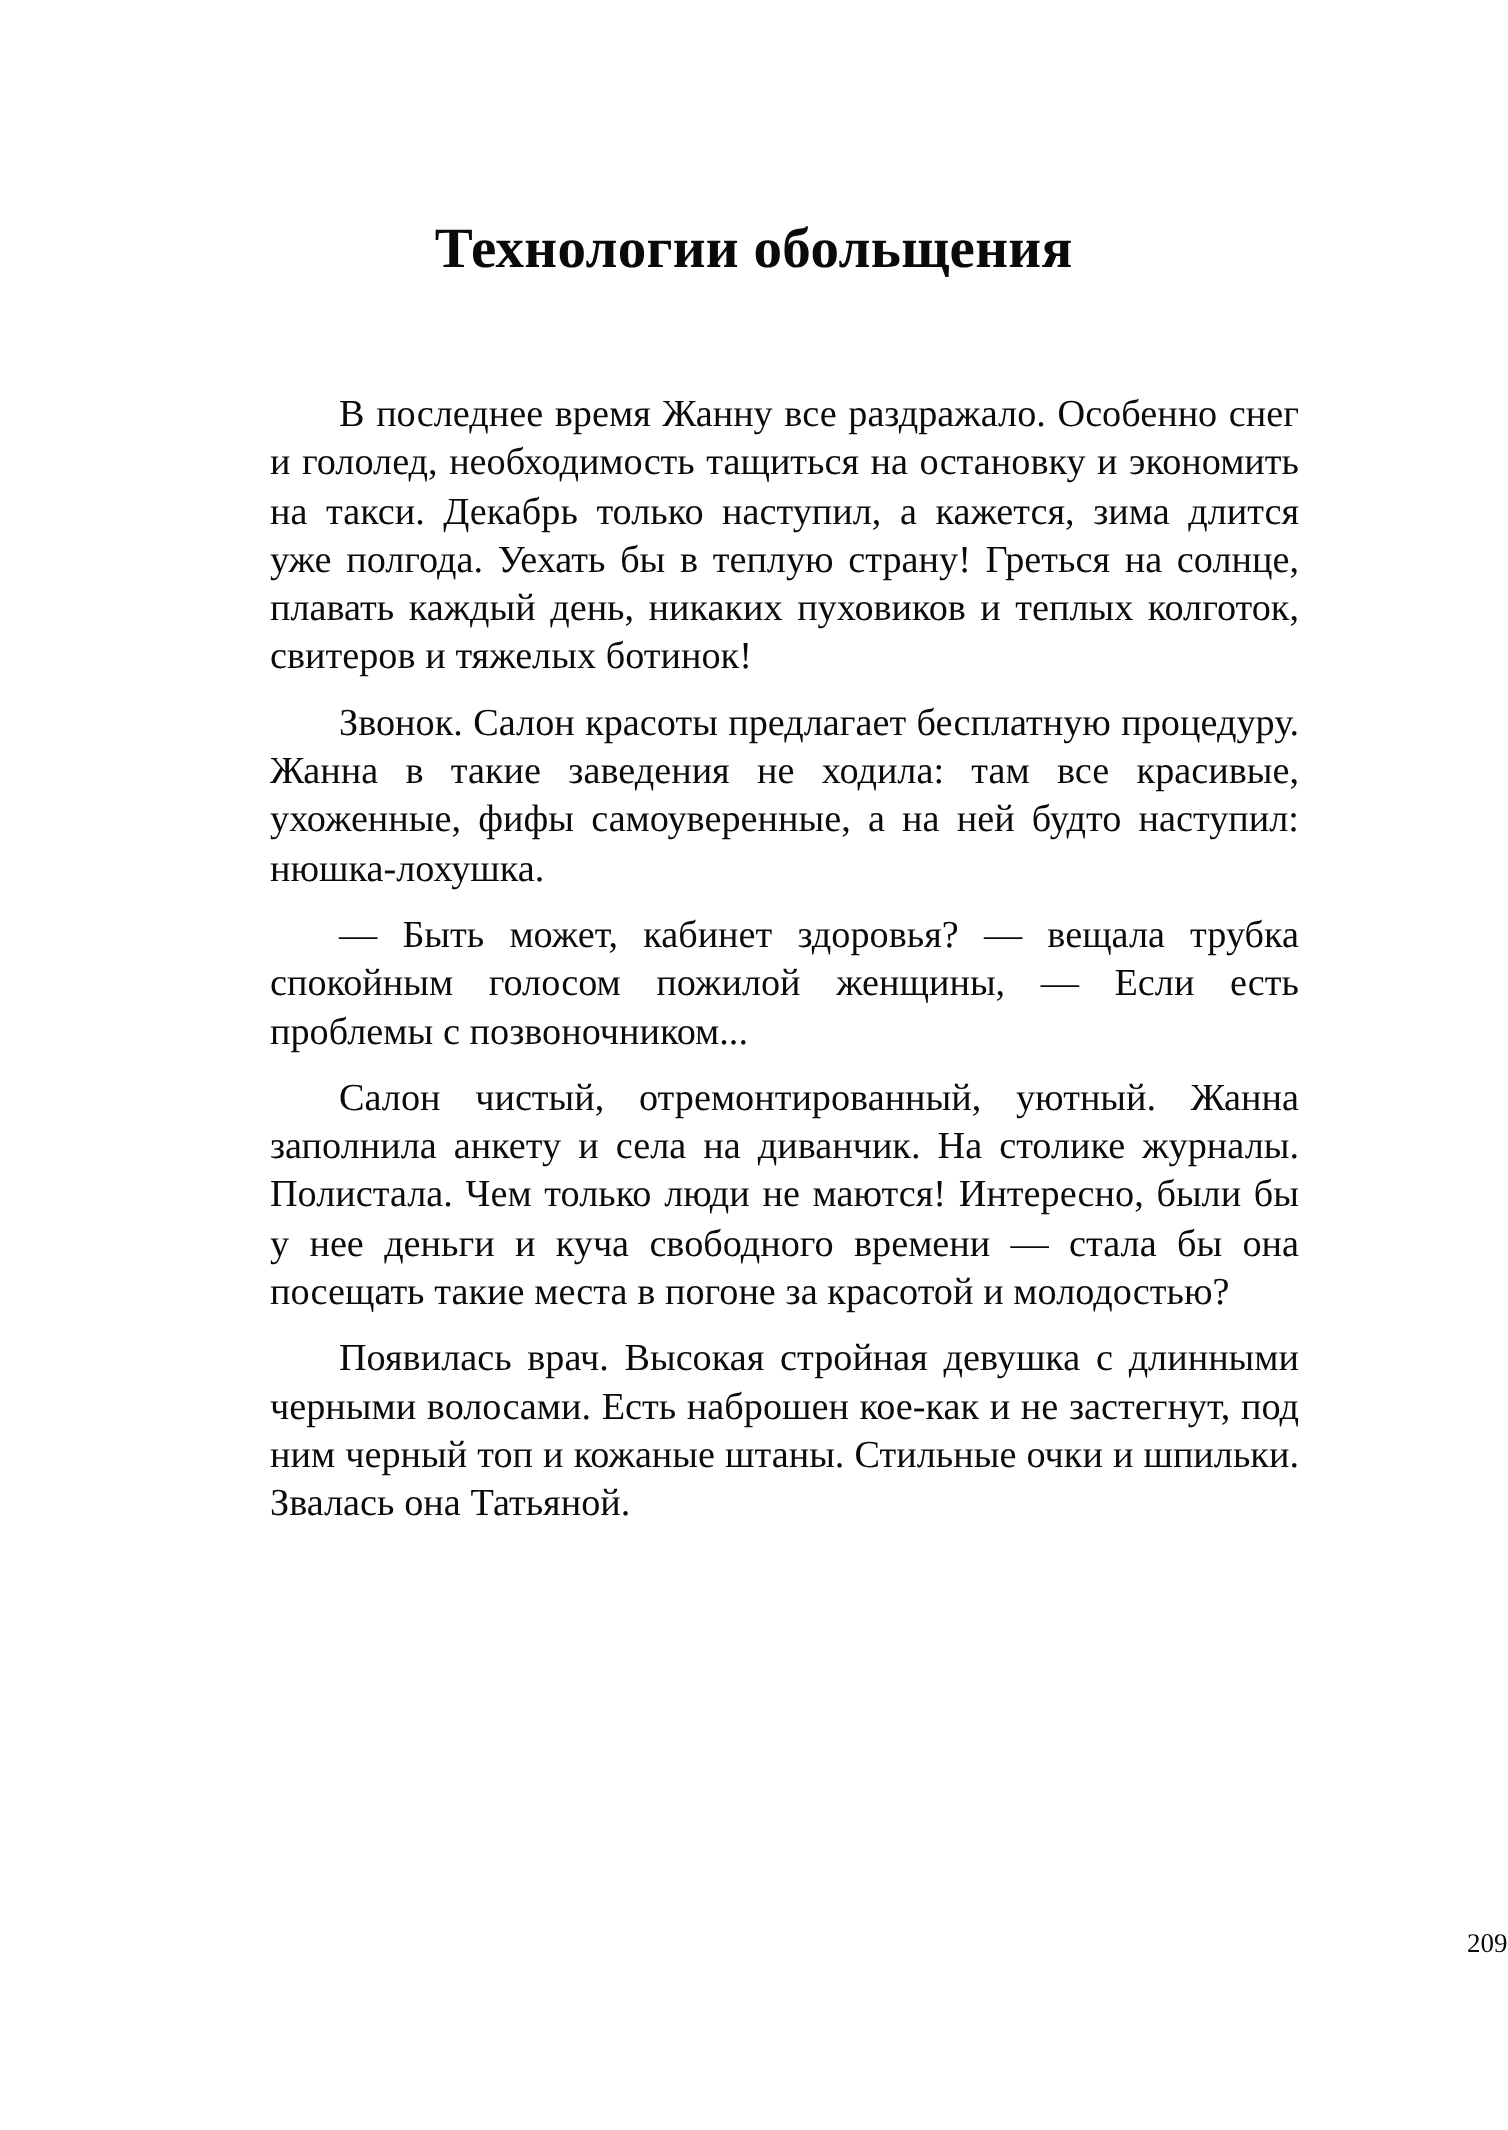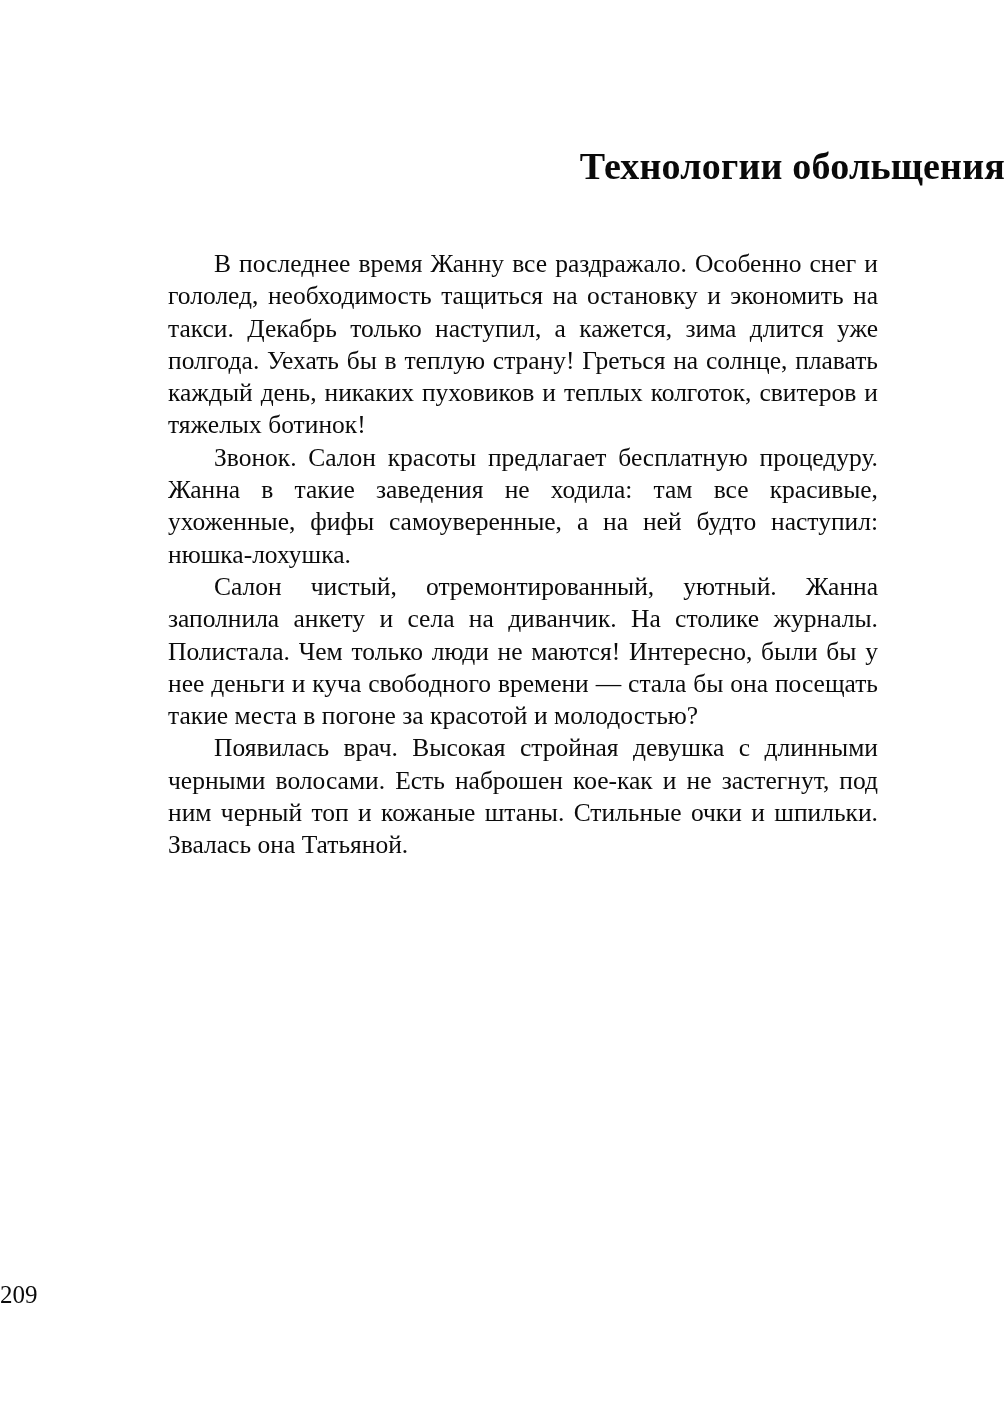--- a/index.html
+++ b/index.html
@@ -17,21 +17,21 @@
     margin: 0 auto;
     overflow: hidden;
     box-sizing: border-box;
   }
 
   .page-title {
     position: absolute;
     top: 118px;
     left: 0;
     width: 1005px;
-    text-align: right;
+    text-align: center;
     font-family: "Liberation Serif", "DejaVu Serif", serif;
     font-weight: bold;
     font-size: 38px;
     line-height: 46px;
     color: #0a0a0a;
     letter-spacing: 0.2px;
   }
 
   .text-block {
     position: absolute;
@@ -41,51 +41,52 @@
   }
 
   .para {
     font-family: "Liberation Serif", "DejaVu Serif", serif;
     font-size: 25.5px;
     line-height: 32.3px;
     color: #0b0b0b;
     text-align: justify;
     text-justify: inter-word;
     text-indent: 46px;
-    margin: 0;
+    margin: 12px;
     padding: 0;
     hyphens: manual;
     word-spacing: 0.1px;
   }
 
   .para + .para {
     margin-top: 0;
   }
 
   .page-number {
     position: absolute;
     top: 1280px;
     left: 0;
     width: 1005px;
-    text-align: left;
+    text-align: right;
     font-family: "Liberation Serif", "DejaVu Serif", serif;
-    font-size: 25px;
+    font-size: 18px;
     line-height: 30px;
     color: #0b0b0b;
   }
 </style>
 </head>
 <body>
 
 <div class="page">
 
   <h1 class="page-title">Технологии обольщения</h1>
 
   <div class="text-block">
     <p class="para">В последнее время Жанну все раздражало. Особенно снег и гололед, необходимость тащиться на остановку и экономить на такси. Декабрь только наступил, а кажется, зима длится уже полгода. Уехать бы в теплую страну! Греться на солнце, плавать каждый день, никаких пуховиков и теплых колготок, свитеров и тяжелых ботинок!</p>
     <p class="para">Звонок. Салон красоты предлагает бесплатную процедуру. Жанна в такие заведения не ходила: там все красивые, ухоженные, фифы самоуверенные, а на ней будто наступил: нюшка-лохушка.</p>
+    <p class="para">— Быть может, кабинет здоровья? — вещала трубка спокойным голосом пожилой женщины, — Если есть проблемы с позвоночником...</p>
     <p class="para">Салон чистый, отремонтированный, уютный. Жанна заполнила анкету и села на диванчик. На столике журналы. Полистала. Чем только люди не маются! Интересно, были бы у нее деньги и куча свободного времени — стала бы она посещать такие места в погоне за красотой и молодостью?</p>
     <p class="para">Появилась врач. Высокая стройная девушка с длинными черными волосами. Есть наброшен кое-как и не застегнут, под ним черный топ и кожаные штаны. Стильные очки и шпильки. Звалась она Татьяной.</p>
   </div>
 
   <div class="page-number">209</div>
 
 </div>
 
 </body></html>

